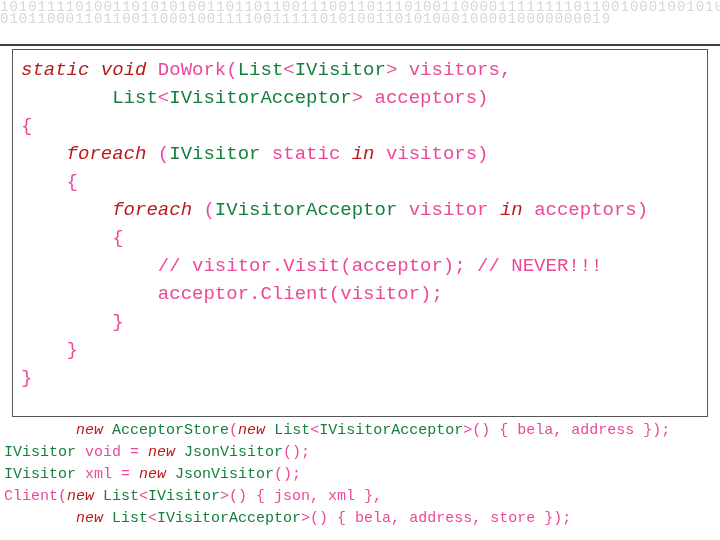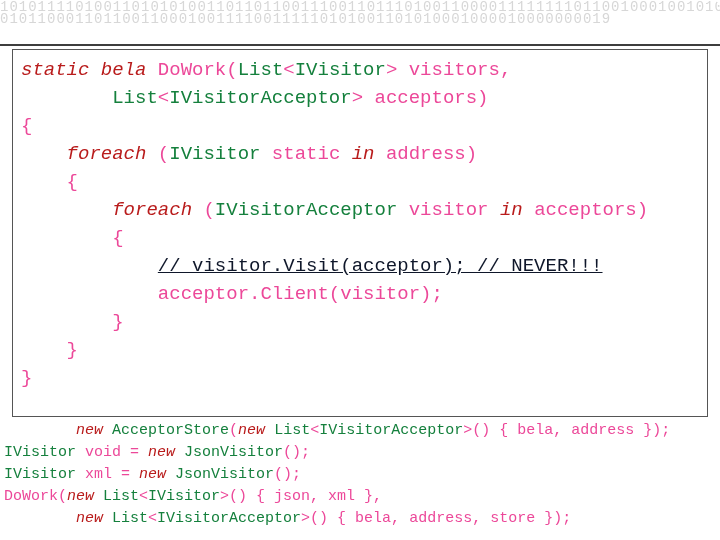--- a/index.html
+++ b/index.html
@@ -73,48 +73,48 @@
     left: 4px;
     right: 4px;
     font-family: Consolas, "Courier New", monospace;
     font-size: 15px;
     line-height: 22px;
     white-space: pre;
     color: #222;
   }
   .kw   { color: #b91c1c; font-style: italic; }
   .type { color: #15803d; }
-  .cmt  { color: #0f172a; text-decoration: underline; }
+  .cmt  { color: #ec4899; }
   .plain{ color: #ec4899; }
 </style>
 </head>
 <body>
 
 <div class="slide">
 
   <div class="binary-bg">
     <div>10101111010011010101001101101100111001101110100110000111111110110010001001010</div>
     <div class="line2">01011000110110011000100111100111110101001101010001000010000000019</div>
   </div>
 
 
   <div class="hr"></div>
 
-  <div class="code-block-1"><span class="kw">static</span><span class="kw"> bela </span><span class="plain">DoWork</span><span class="plain">(</span><span class="type">List</span><span class="plain">&lt;</span><span class="type">IVisitor</span><span class="plain">&gt; visitors,</span>
+  <div class="code-block-1"><span class="kw">static</span><span class="kw"> void </span><span class="plain">DoWork</span><span class="plain">(</span><span class="type">List</span><span class="plain">&lt;</span><span class="type">IVisitor</span><span class="plain">&gt; visitors,</span>
 <span class="plain">        </span><span class="type">List</span><span class="plain">&lt;</span><span class="type">IVisitorAcceptor</span><span class="plain">&gt; acceptors)</span>
 <span class="plain">{</span>
-<span class="plain">    </span><span class="kw">foreach</span><span class="plain"> (</span><span class="type">IVisitor</span><span class="plain"> static </span><span class="kw">in</span><span class="plain"> address)</span>
+<span class="plain">    </span><span class="kw">foreach</span><span class="plain"> (</span><span class="type">IVisitor</span><span class="plain"> static </span><span class="kw">in</span><span class="plain"> visitors)</span>
 <span class="plain">    {</span>
 <span class="plain">        </span><span class="kw">foreach</span><span class="plain"> (</span><span class="type">IVisitorAcceptor</span><span class="plain"> visitor </span><span class="kw">in</span><span class="plain"> acceptors)</span>
 <span class="plain">        {</span>
 <span class="plain">            </span><span class="cmt">// visitor.Visit(acceptor); // NEVER!!!</span>
 <span class="plain">            acceptor.Client(visitor);</span>
 <span class="plain">        }</span>
 <span class="plain">    }</span>
 <span class="plain">}</span></div>
 
   <div class="code-block-2"><span class="plain">        </span><span class="kw">new</span><span class="plain"> </span><span class="type">AcceptorStore</span><span class="plain">(</span><span class="kw">new</span><span class="plain"> </span><span class="type">List</span><span class="plain">&lt;</span><span class="type">IVisitorAcceptor</span><span class="plain">&gt;() { bela, address });</span>
 <span class="type">IVisitor</span><span class="plain"> void = </span><span class="kw">new</span><span class="plain"> </span><span class="type">JsonVisitor</span><span class="plain">();</span>
 <span class="type">IVisitor</span><span class="plain"> xml = </span><span class="kw">new</span><span class="plain"> </span><span class="type">JsonVisitor</span><span class="plain">();</span>
-<span class="plain">DoWork(</span><span class="kw">new</span><span class="plain"> </span><span class="type">List</span><span class="plain">&lt;</span><span class="type">IVisitor</span><span class="plain">&gt;() { json, xml },</span>
+<span class="plain">Client(</span><span class="kw">new</span><span class="plain"> </span><span class="type">List</span><span class="plain">&lt;</span><span class="type">IVisitor</span><span class="plain">&gt;() { json, xml },</span>
 <span class="plain">        </span><span class="kw">new</span><span class="plain"> </span><span class="type">List</span><span class="plain">&lt;</span><span class="type">IVisitorAcceptor</span><span class="plain">&gt;() { bela, address, store });</span></div>
 
 </div>
 
 </body></html>

